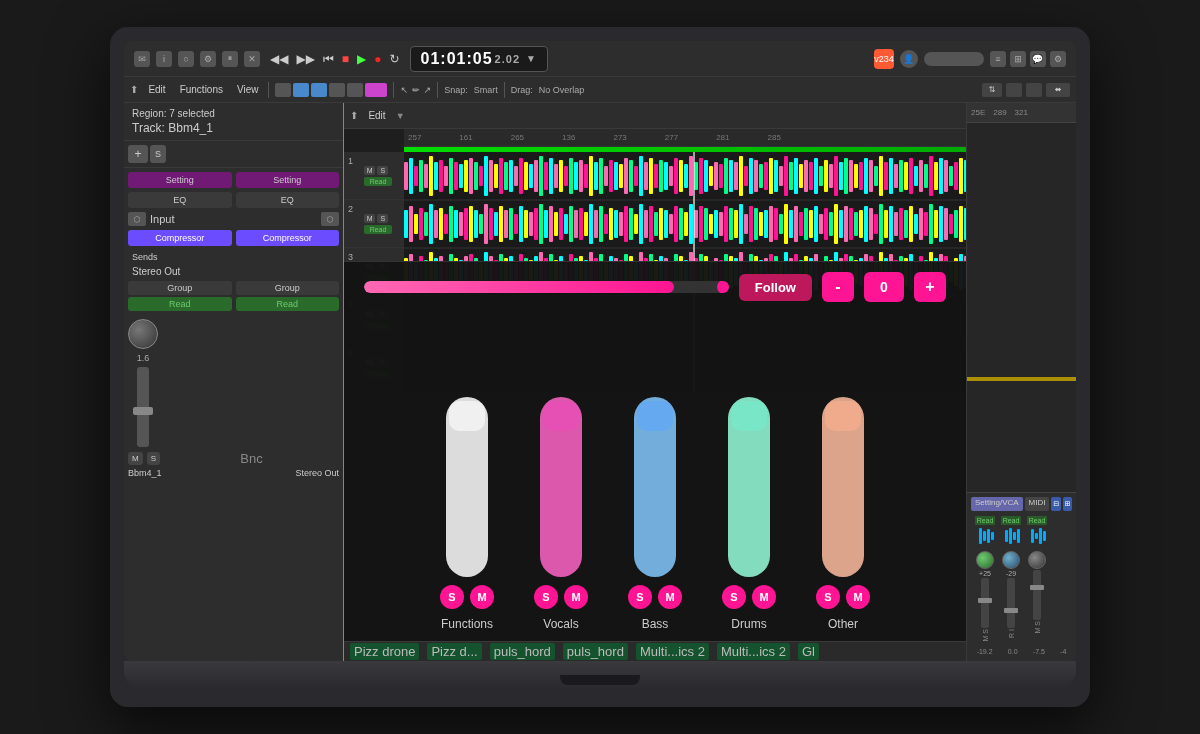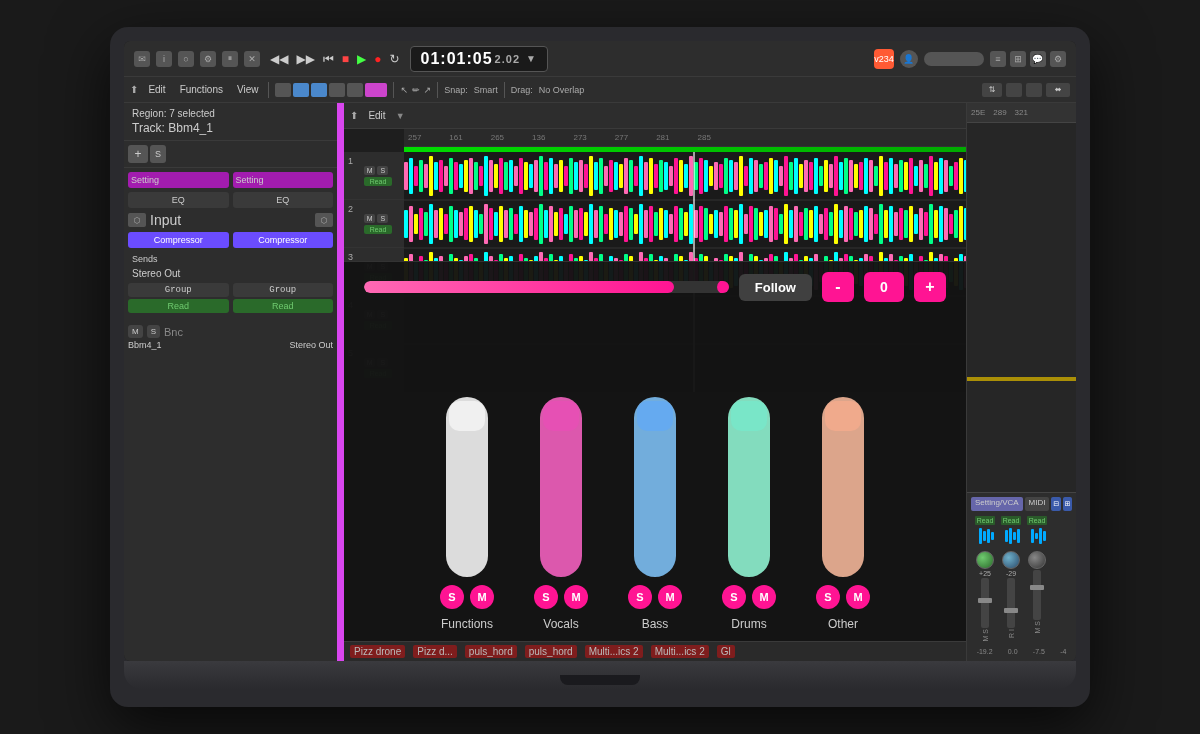--- a/index.html
+++ b/index.html
@@ -156,44 +156,45 @@
     .main-area {
       display: flex;
       flex: 1;
       overflow: hidden;
     }
 
     
     .sidebar {
       width: 220px;
       background: #2d2d2d;
-      border-right: 7px solid #d946ef;
+      border-right: 1px solid #d946ef;
       display: flex;
       flex-direction: column;
       flex-shrink: 0;
     }
 
     .sidebar-header {
       padding: 4px 8px;
       border-bottom: 1px solid #3a3a3a;
       font-size: 10px;
       color: #ccc;
     }
 
     .track-settings {
       display: flex;
       gap: 4px;
       padding: 4px;
     }
 
     .setting-box {
       flex: 1;
-      background: #a21caf;
+      background: #701a75;
       border-radius: 3px;
       padding: 3px;
+      text-align: center;
       font-size: 9px;
       color: #ccc;
     }
 
     .eq-row {
       display: flex;
       gap: 4px;
       padding: 0 4px 4px;
     }
 
@@ -245,21 +246,20 @@
     .stereo-out {
       padding: 2px 8px 4px;
       font-size: 10px;
       color: #ccc;
     }
 
     .group-row {
       display: flex;
       gap: 4px;
       padding: 0 4px 2px;
-      font-family: Liberation Mono, monospace;
     }
 
     .group-btn {
       flex: 1;
       background: #3a3a3a;
       border-radius: 3px;
       padding: 2px;
       text-align: center;
       font-size: 9px;
       color: #ccc;
@@ -398,21 +398,21 @@
       width: 14px;
       height: 14px;
       background: #ff1493;
       border-radius: 50%;
       position: absolute;
       right: -2px;
       top: -1px;
     }
 
     .follow-btn {
-      background: #404040;
+      background: #be185d;
       color: #fff;
       border: none;
       border-radius: 6px;
       padding: 6px 16px;
       font-size: 13px;
       font-weight: 600;
       cursor: pointer;
     }
 
     .minus-btn, .plus-btn {
@@ -579,24 +579,24 @@
       align-items: center;
       padding: 0 6px;
       font-size: 9px;
       color: #888;
       gap: 8px;
       flex-shrink: 0;
       overflow: hidden;
     }
 
     .bottom-strip-item {
-      background: #7f1d1d;
+      background: #14532d;
       padding: 1px 4px;
       border-radius: 2px;
-      font-size: 10px;
+      font-size: 13px;
       color: #bbb;
       white-space: nowrap;
     }
 
     .snap-info {
       font-size: 9px;
       color: #aaa;
     }
 
     .center-toolbar {
@@ -767,21 +767,21 @@
           <div class="setting-box">Setting</div>
         </div>
 
         <div class="eq-row">
           <div class="eq-box">EQ</div>
           <div class="eq-box">EQ</div>
         </div>
 
         <div class="input-row">
           <div class="input-icon">⬡</div>
-          <div style="font-size:14px;color:#ccc;flex:1">Input</div>
+          <div style="font-size:11px;color:#ccc;flex:1">Input</div>
           <div class="input-icon">⬡</div>
         </div>
 
         <div class="input-row">
           <div class="compressor-badge">Compressor</div>
           <div class="compressor-badge">Compressor</div>
         </div>
 
         <div class="sends-label">Sends</div>
         <div class="stereo-out">Stereo Out</div>
@@ -790,45 +790,52 @@
           <div class="group-btn">Group</div>
           <div class="group-btn">Group</div>
         </div>
 
         <div class="read-row">
           <div class="read-btn">Read</div>
           <div class="read-btn">Read</div>
         </div>
 
         <div class="fader-area">
+          <div class="fader-track">
+            <div class="knob"></div>
+            <div class="fader-val">1.6</div>
+            <div class="fader-slider">
+              <div class="fader-thumb"></div>
+            </div>
+          </div>
         </div>
 
         <div class="ms-row-bottom">
           <div class="m-btn">M</div>
           <div class="s-btn">S</div>
-          <div style="font-size:11px;color:#888;flex:1;text-align:left">Bnc</div>
+          <div style="font-size:13px;color:#888;flex:1;text-align:center">Bnc</div>
         </div>
 
         <div style="display:flex;justify-content:space-between;padding:0 4px 2px;font-size:9px;color:#ccc">
           <span>Bbm4_1</span>
           <span>Stereo Out</span>
         </div>
       </div>
 
       <div class="center-content">
 
         <div class="center-toolbar">
           <span style="color:#aaa;font-size:10px">⬆</span>
           <span class="toolbar-btn">Edit</span>
           <span style="font-size:9px;color:#888">▼</span>
         </div>
 
         <div style="position:relative;flex:1;overflow:hidden;display:flex;flex-direction:column">
 
-          <div style="height:18px;background:#2a2a2a;border-bottom:1px solid #333;display:flex;align-items:center;padding:0 4px;font-size:8px;color:#777;gap:28px;margin-left:60px">
+          <div style="height:18px;background:#2a2a2a;border-bottom:1px solid #333;display:flex;align-items:center;padding:0 4px;font-size:8px;color:#777;gap:38px;margin-left:60px">
             <span>257</span>
             <span>161</span>
             <span>265</span>
             <span>136</span>
             <span>273</span>
             <span>277</span>
             <span>281</span>
             <span>285</span>
           </div>
 

